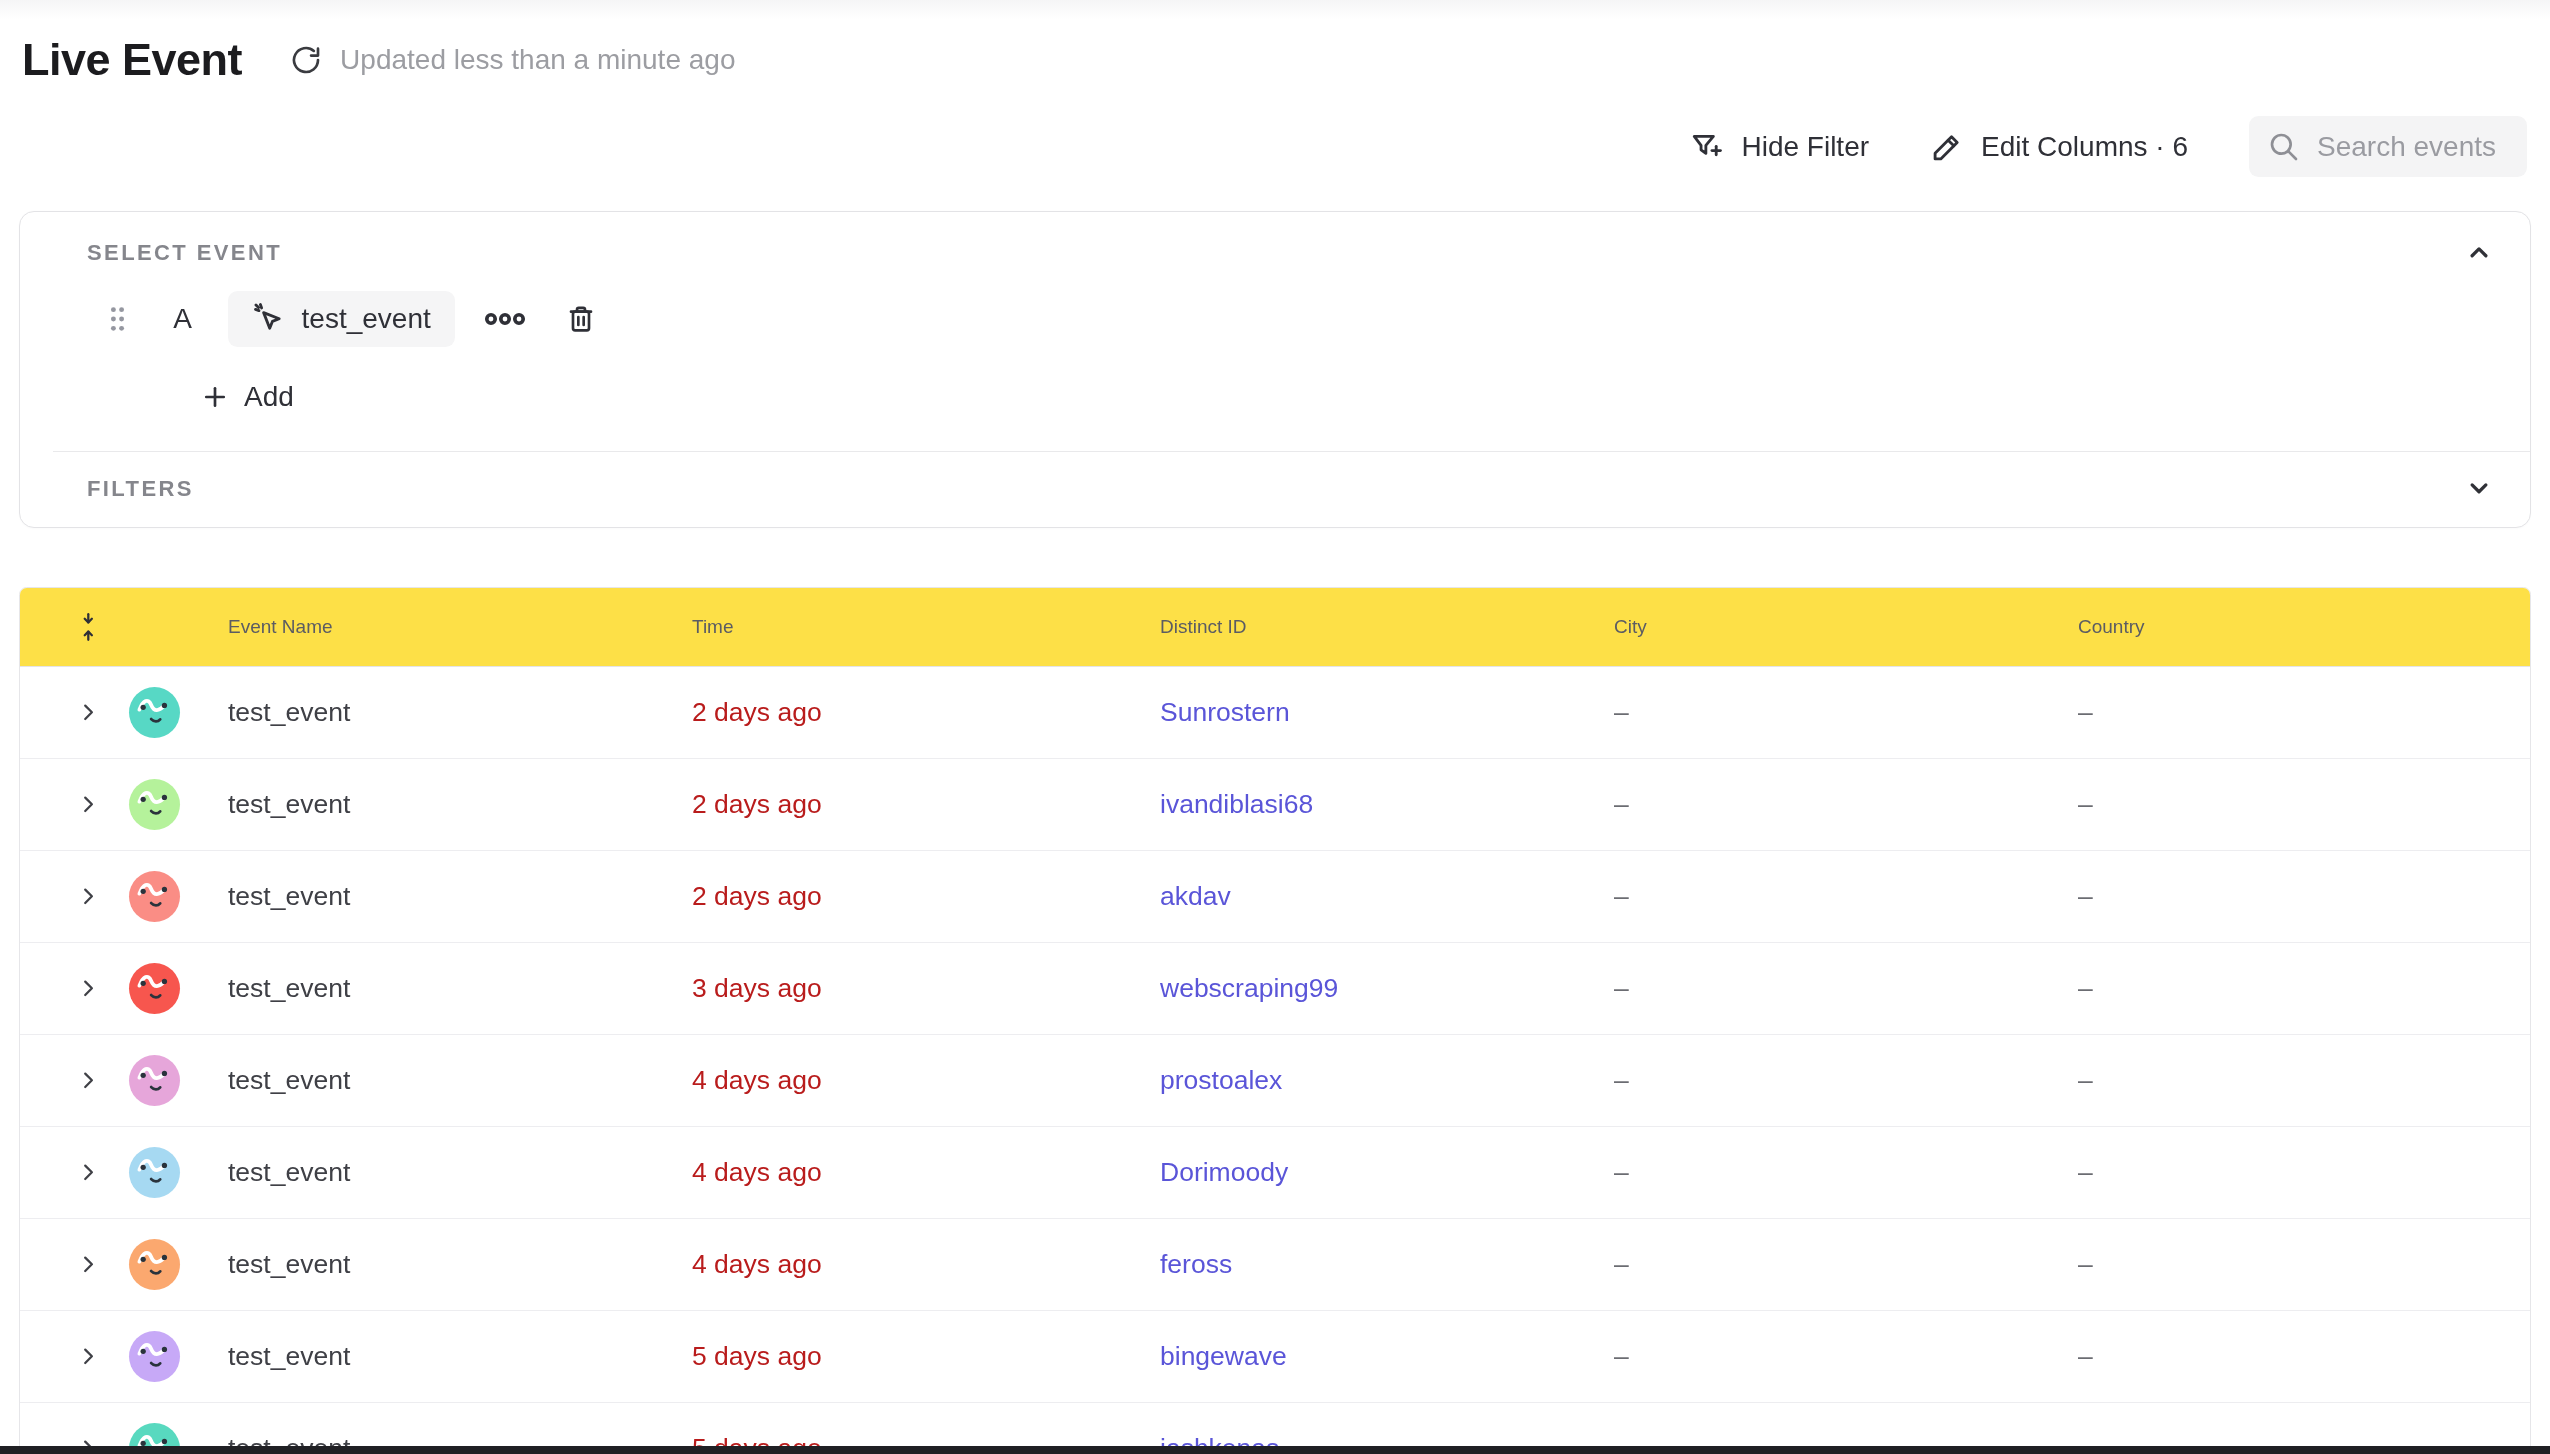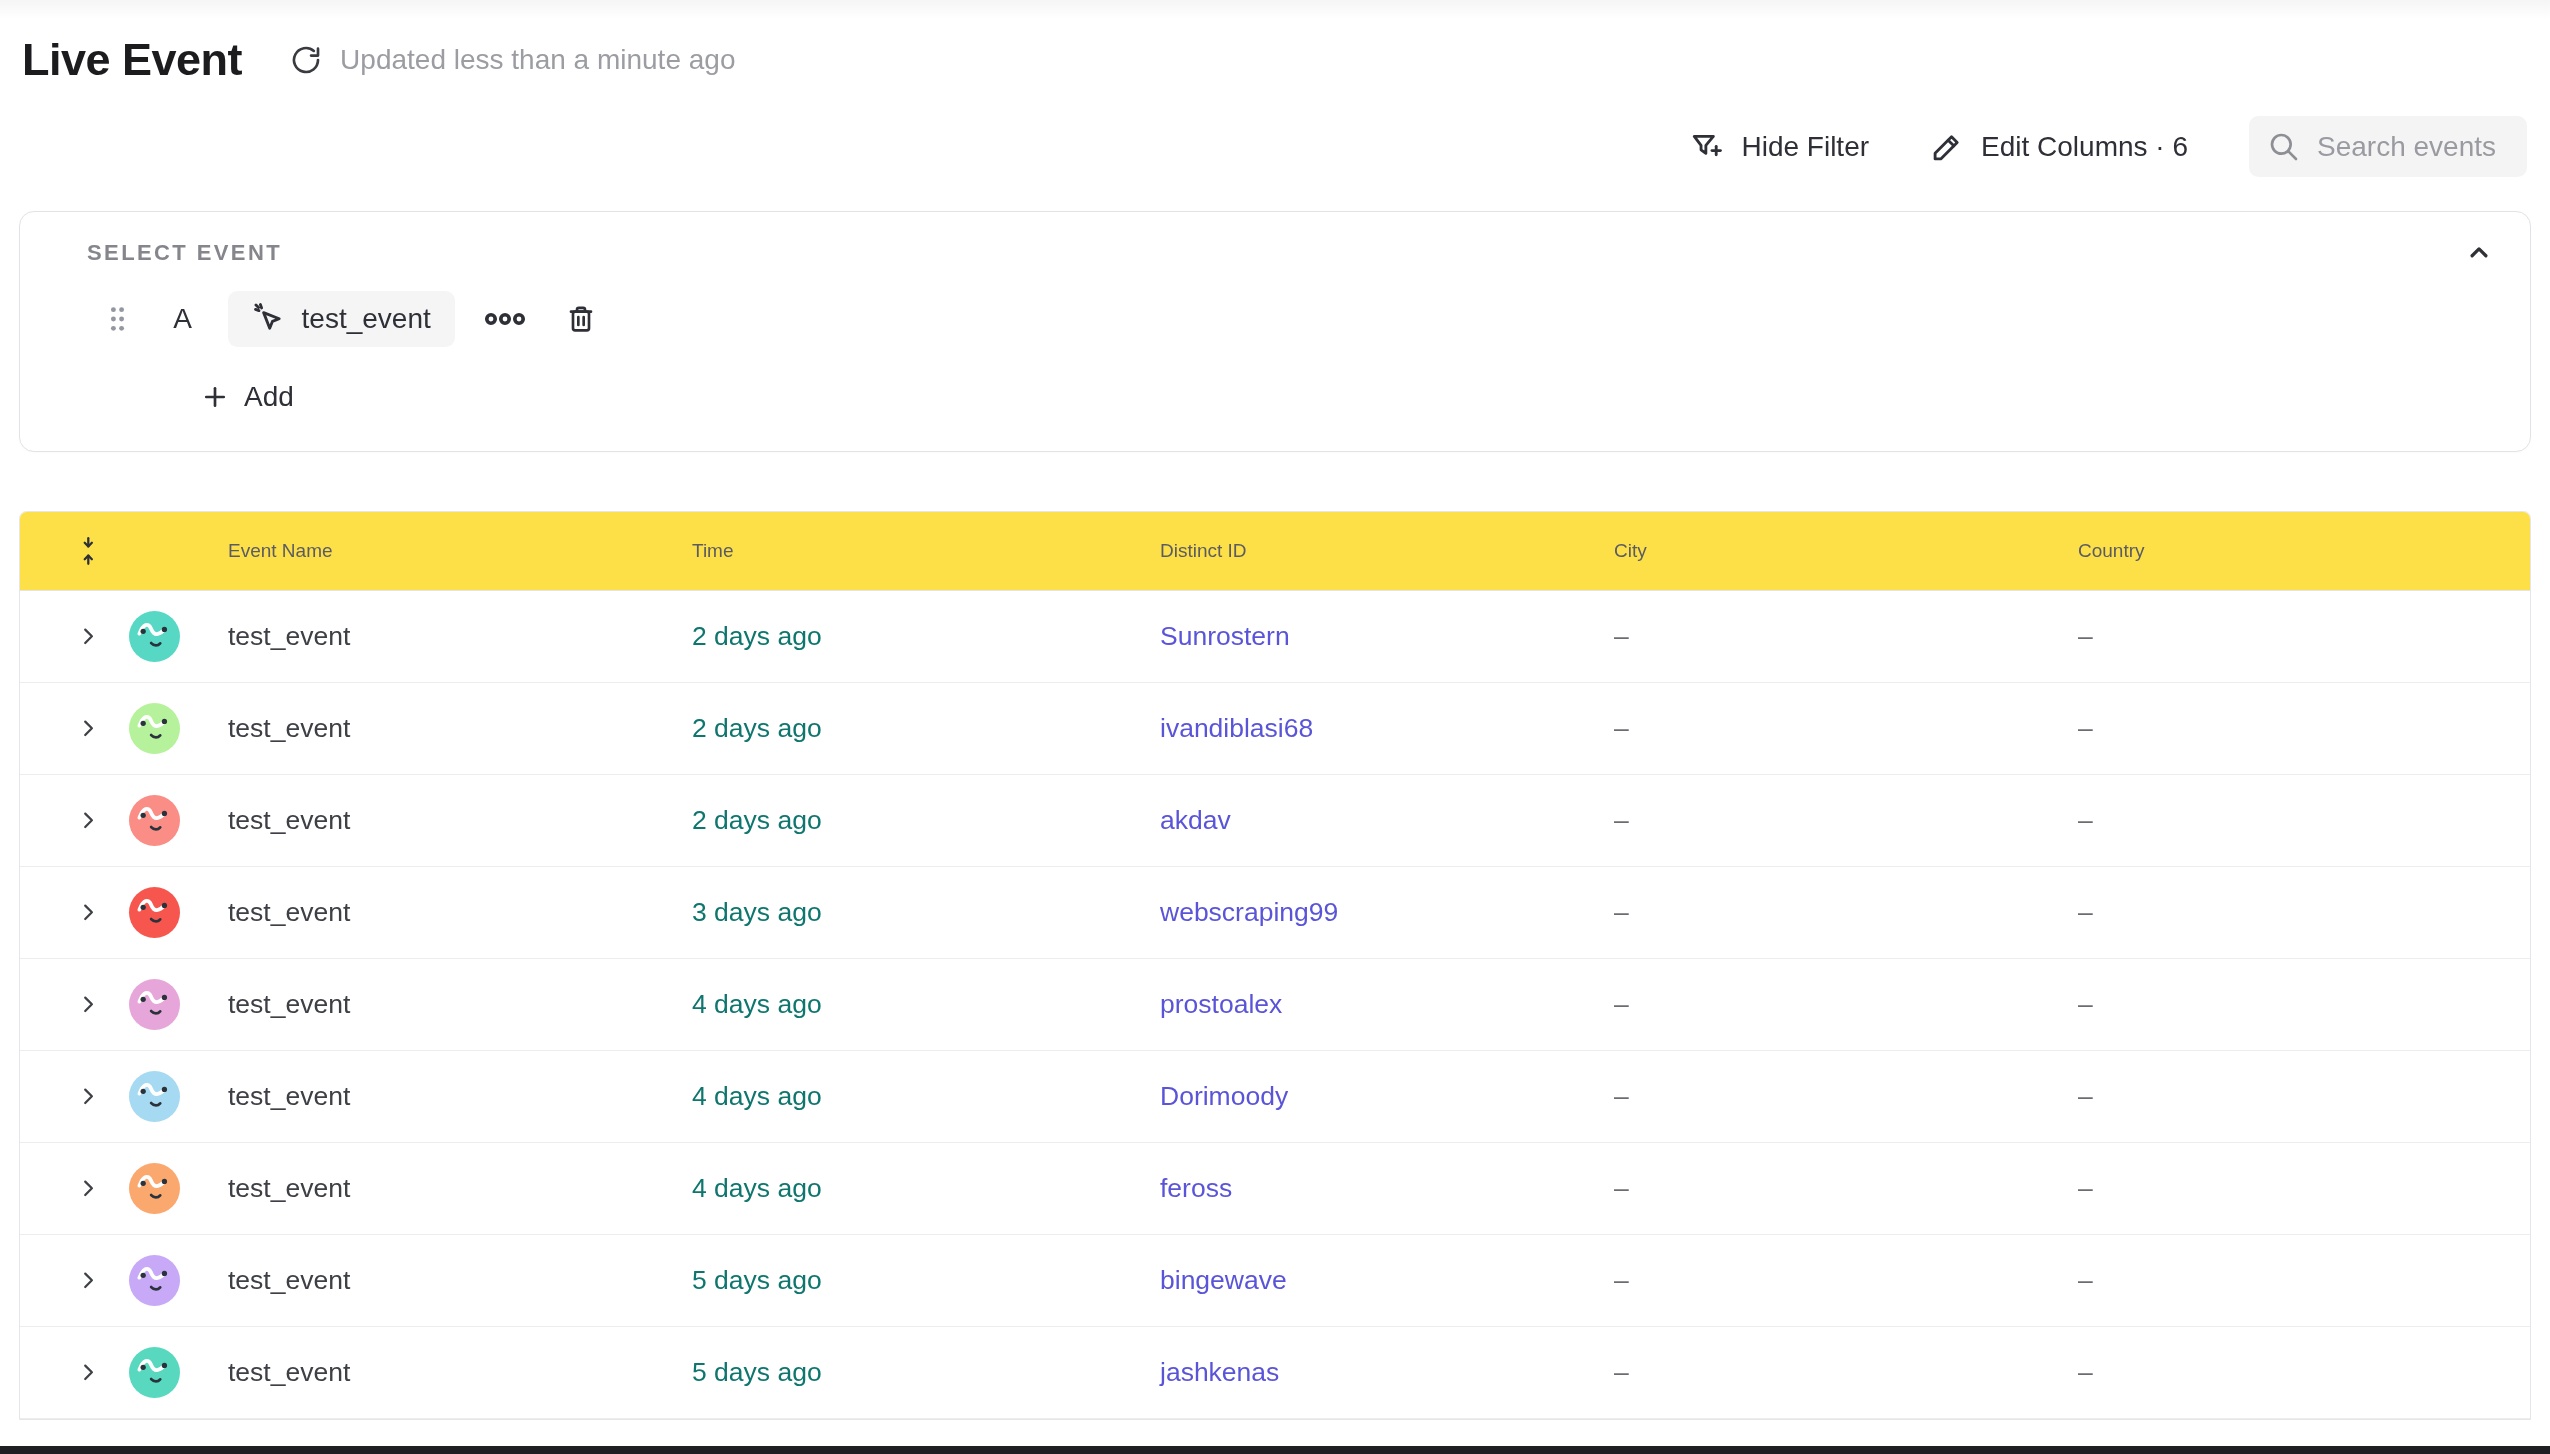--- a/index.html
+++ b/index.html
@@ -41,21 +41,21 @@
 
   
   .events-table { margin:59px 19px 0 19px; border:0.9px solid #e6e6e9; border-radius:7.6px 7.6px 0 0; overflow:hidden; }
   .tgrid { display:grid; grid-template-columns:71px 104px 464px 468px 454px 464px 1fr; align-items:center; padding-left:33px; }
   .thead { height:79px; background:#fde047; border-bottom:0.9px solid #e4e4e7; font-size:19px; color:#5b5c63; }
   .thead .pin-cell { display:flex; justify-content:center; color:#2f3037; cursor:pointer; }
   .trow { height:92px; border-bottom:0.9px solid #ededf0; font-size:26.5px; background:#fff; }
   .expander { display:flex; justify-content:center; color:#3f4046; cursor:pointer; }
   .avatar { width:51px; height:51px; border-radius:50%; margin-left:4.7px; display:flex; align-items:center; justify-content:center; }
   .cell-event { color:#3f4046; }
-  .cell-time { color:#0f766e; }
+  .cell-time { color:#b91c1c; }
   .cell-link { color:#5a55d8; cursor:pointer; }
   .cell-dash { color:#6b6c72; }
 
   .bottom-strip { position:absolute; left:0; bottom:0; width:100%; height:9.5px; background:#202024; }
 
   svg { display:block; }
 </style>
 </head>
 <body>
 
@@ -158,20 +158,30 @@
     <div class="add-row">
       <span>
         <svg width="28" height="28" viewBox="0 0 24 24" fill="none" stroke="currentColor" stroke-width="2.3" stroke-linecap="round">
           <path d="M12 4.5v15"></path>
             <path d="M4.5 12h15"></path>
         </svg>
       </span>
       <span>Add</span>
     </div>
   </div>
+  <div class="card-section section-filters">
+    <div class="section-label">FILTERS</div>
+    <div class="section-chevron">
+      <span>
+        <svg width="30" height="30" viewBox="0 0 24 24" fill="none" stroke="currentColor" stroke-width="2.6" stroke-linecap="round" stroke-linejoin="round">
+          <polyline points="6.5 9.5 12 15 17.5 9.5"></polyline>
+        </svg>
+      </span>
+    </div>
+  </div>
 </div>
 
 <div class="events-table">
   <div class="tgrid thead">
     <div class="pin-cell">
       <span>
         <svg width="24.6" height="32" viewBox="0 0 24 30" fill="none" stroke="currentColor" stroke-width="2.2" stroke-linecap="round" stroke-linejoin="round">
           <path d="M12 2.5v8"></path>
             <polyline points="8.5 7 12 10.5 15.5 7"></polyline>
           <path d="M12 27.5v-8"></path>

